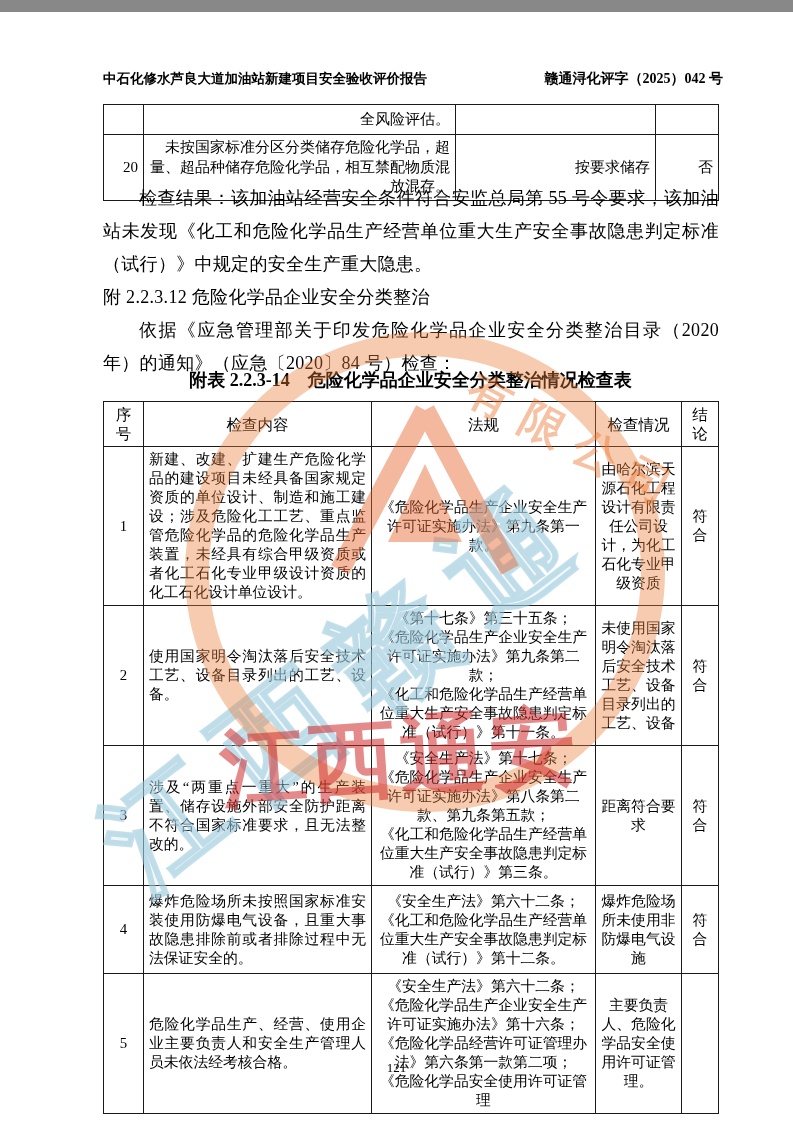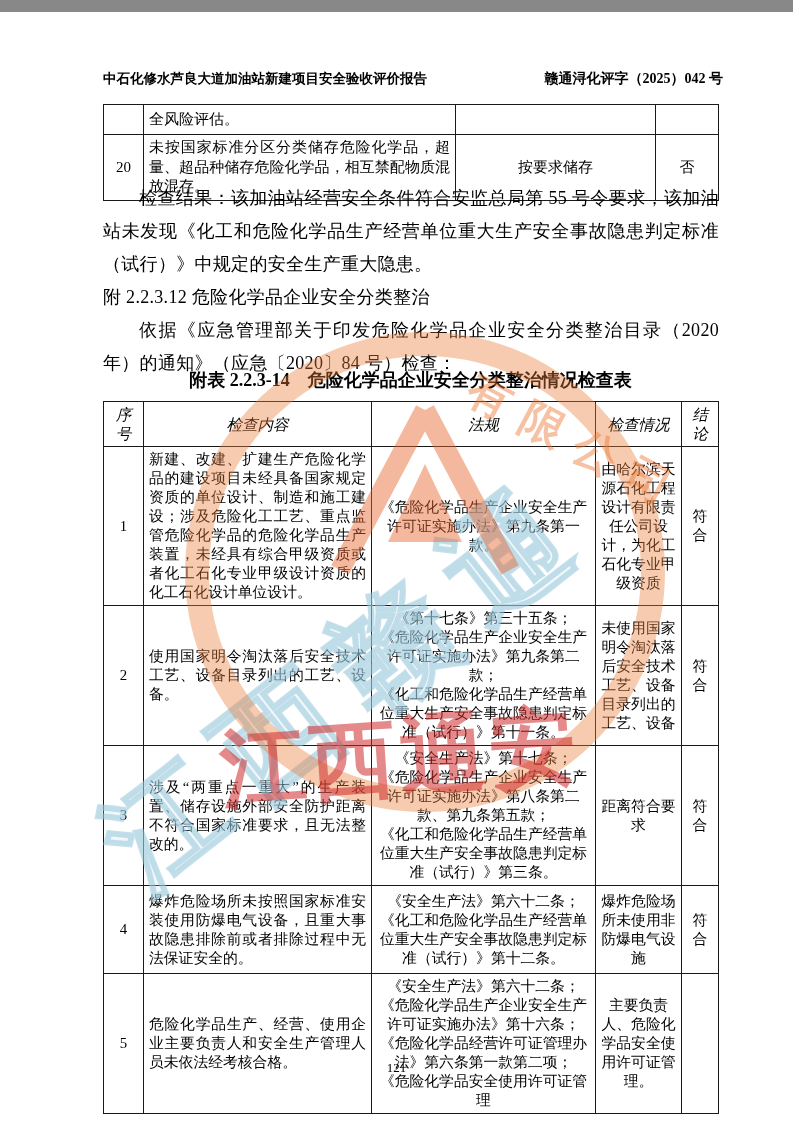--- a/index.html
+++ b/index.html
@@ -14,21 +14,21 @@
     position:absolute; left:103px; top:58px; width:620px;
     display:flex; justify-content:space-between; align-items:baseline;
   }
   .hdr-left  { font-family:"Liberation Sans","DejaVu Sans",sans-serif; font-weight:700; font-size:13.5px; }
   .hdr-right { font-family:"Liberation Serif",serif; font-weight:700; font-size:14px; }
   
   table { border-collapse:collapse; table-layout:fixed; width:615px; }
   td,th { border:1.5px solid #1a1a1a; padding:3px 5px; vertical-align:middle;
           font-size:14.8px; line-height:19px; font-weight:normal; overflow:hidden; }
   .top-table { position:absolute; left:103px; top:92px; }
-  .top-table td { font-size:15px; line-height:19.5px; }
+  .top-table td { font-size:15px; line-height:19.5px;text-align:right; }
   .c-no   { text-align:center; }
   .c-txt  { text-align:justify; }
   .c-mid  { text-align:center; }
   .main-table { position:absolute; left:103px; top:389px; }
   .main-table th { text-align:center; font-size:15.5px; }
   .reg-cell { text-align:center; white-space:pre-line; }
   .sit-cell { text-align:center; }
   
   .paras { position:absolute; left:103px; top:170px; width:616px;
            font-size:18px; line-height:33px; text-align:justify; letter-spacing:.3px; }
@@ -96,21 +96,21 @@
   <div class="paras">
     <p class="indent">检查结果：该加油站经营安全条件符合安监总局第 55 号令要求，该加油站未发现《化工和危险化学品生产经营单位重大生产安全事故隐患判定标准（试行）》中规定的安全生产重大隐患。</p>
     <p>附 2.2.3.12 危险化学品企业安全分类整治</p>
     <p class="indent">依据《应急管理部关于印发危险化学品企业安全分类整治目录（2020 年）的通知》（应急〔2020〕84 号）检查：</p>
   </div>
 
   <div class="tbl-title">附表 2.2.3-14　危险化学品企业安全分类整治情况检查表</div>
 
   <table class="main-table">
     <tbody>
-        <tr style="height:31px;font-style:italic;">
+        <tr style="height:31px;">
       <th style="width:40px">序号</th>
       <th style="width:228px">检查内容</th>
       <th style="width:224px">法规</th>
       <th style="width:86px">检查情况</th>
       <th style="width:37px">结论</th>
     </tr>
     <tr style="height:142px;">
       <td class="c-no">1</td>
       <td class="c-txt">新建、改建、扩建生产危险化学品的建设项目未经具备国家规定资质的单位设计、制造和施工建设；涉及危险化工工艺、重点监管危险化学品的危险化学品生产装置，未经具有综合甲级资质或者化工石化专业甲级设计资质的化工石化设计单位设计。</td>
       <td class="reg-cell">《危险化学品生产企业安全生产许可证实施办法》第九条第一款。</td>

